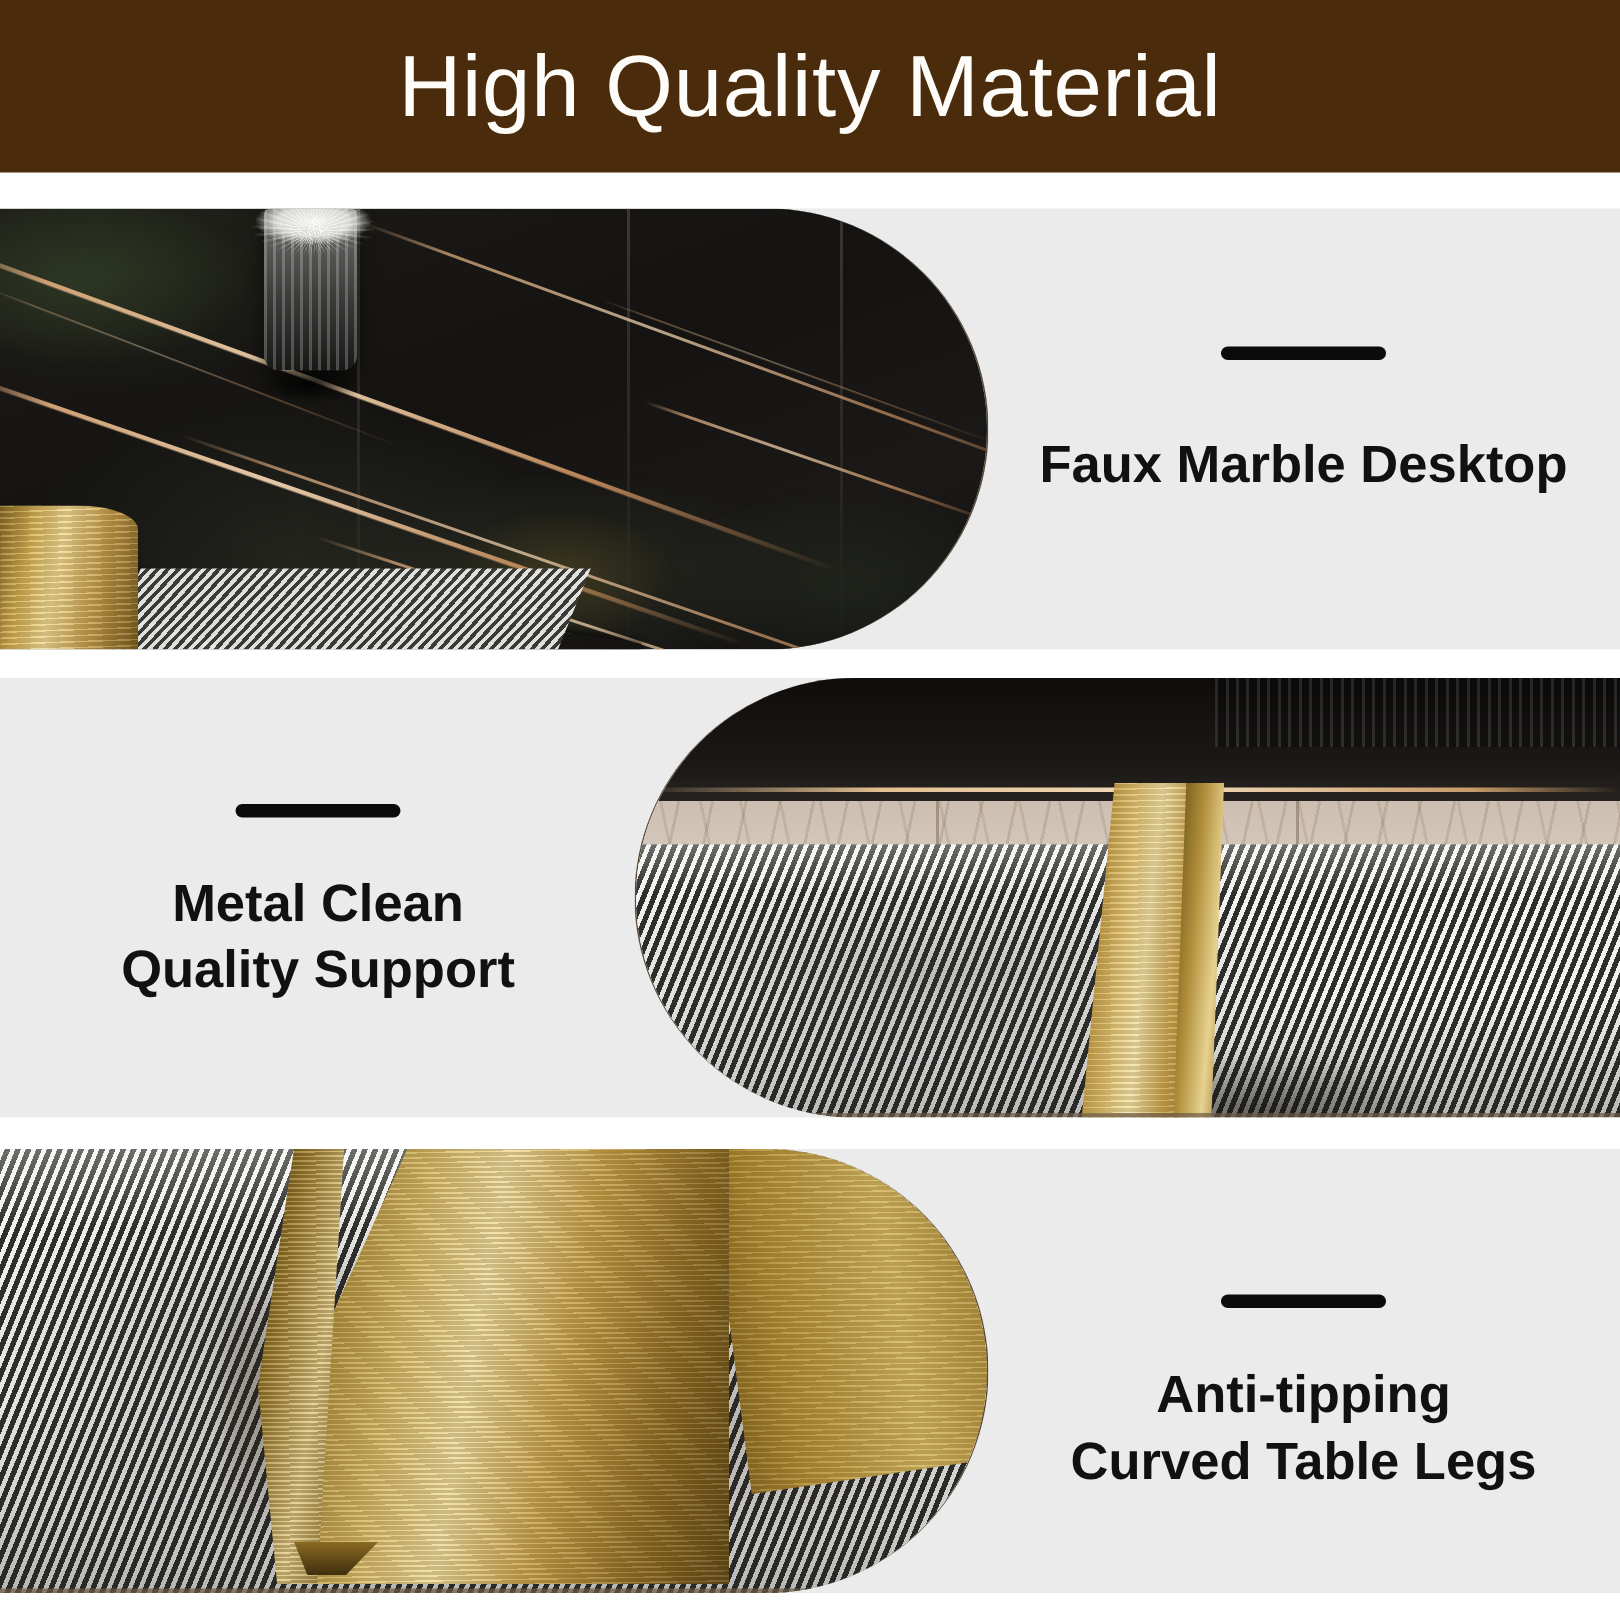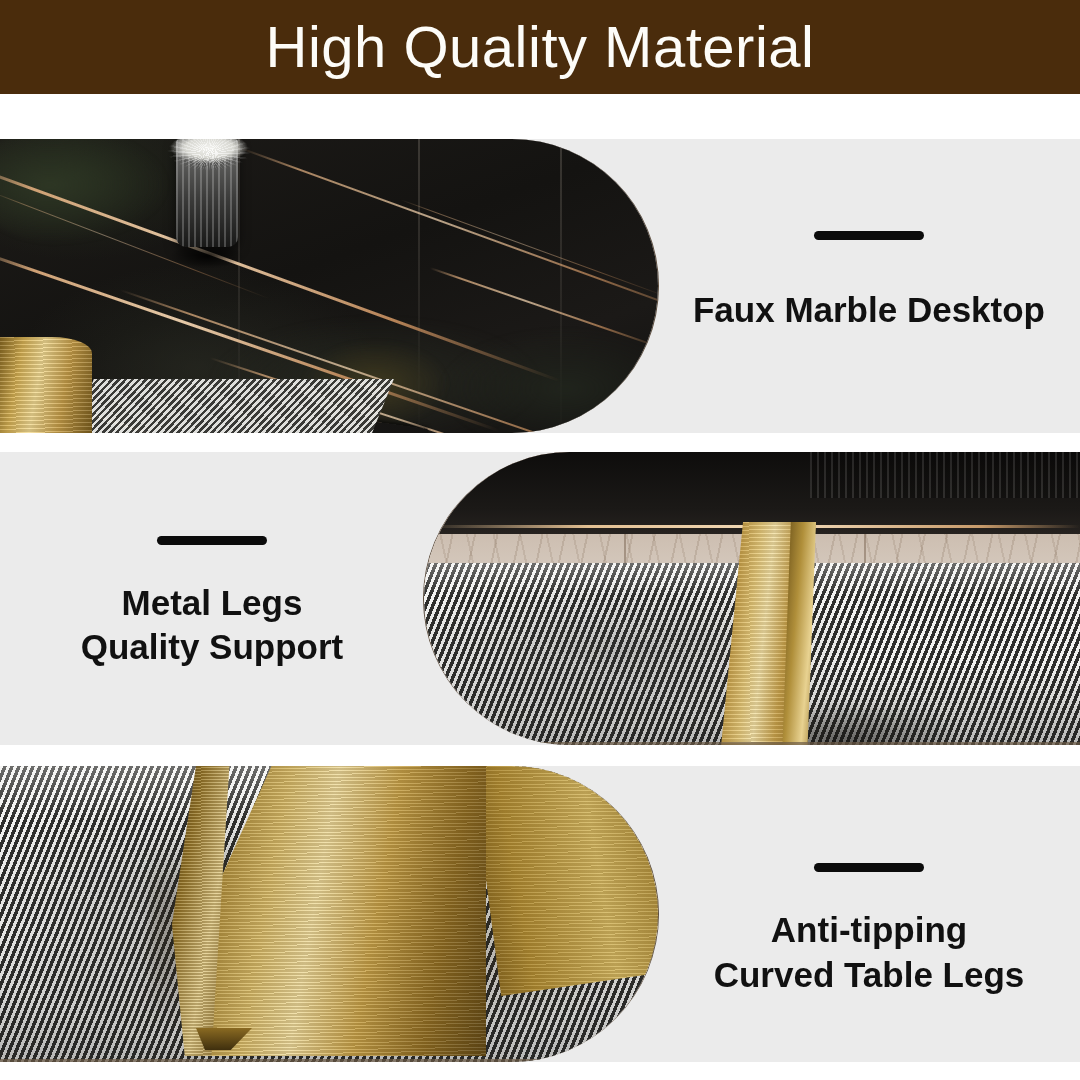--- a/index.html
+++ b/index.html
@@ -19,21 +19,21 @@
     height: 1080px;
     background: #ffffff;
   }
 
   
   .header-banner {
     position: absolute;
     left: 0;
     top: 0;
     width: 1080px;
-    height: 94px;
+    height: 115px;
     background: #4a2c0c;
     display: flex;
     align-items: center;
     justify-content: center;
   }
   .header-title {
     color: #fdfcf8;
     font-size: 58px;
     font-weight: 400;
     letter-spacing: 0.5px;
@@ -381,21 +381,21 @@
     <div class="caption caption-right cap-offset-1">
       <div class="caption-dash"></div>
       <div class="caption-line">Faux Marble Desktop</div>
     </div>
   </div>
 
   <div class="panel panel-2">
 
     <div class="caption caption-left cap-offset-2">
       <div class="caption-dash"></div>
-      <div class="caption-line">Metal Legs</div>
+      <div class="caption-line">Metal Clean</div>
       <div class="caption-line">Quality Support</div>
     </div>
 
     <div class="photo photo-right">
       <div class="scene">
         <div class="wood-floor">
           <div class="floor-seam" style="left:200px; top:0; bottom:0;"></div>
           <div class="floor-seam" style="left:440px; top:0; bottom:0;"></div>
 
         </div>

